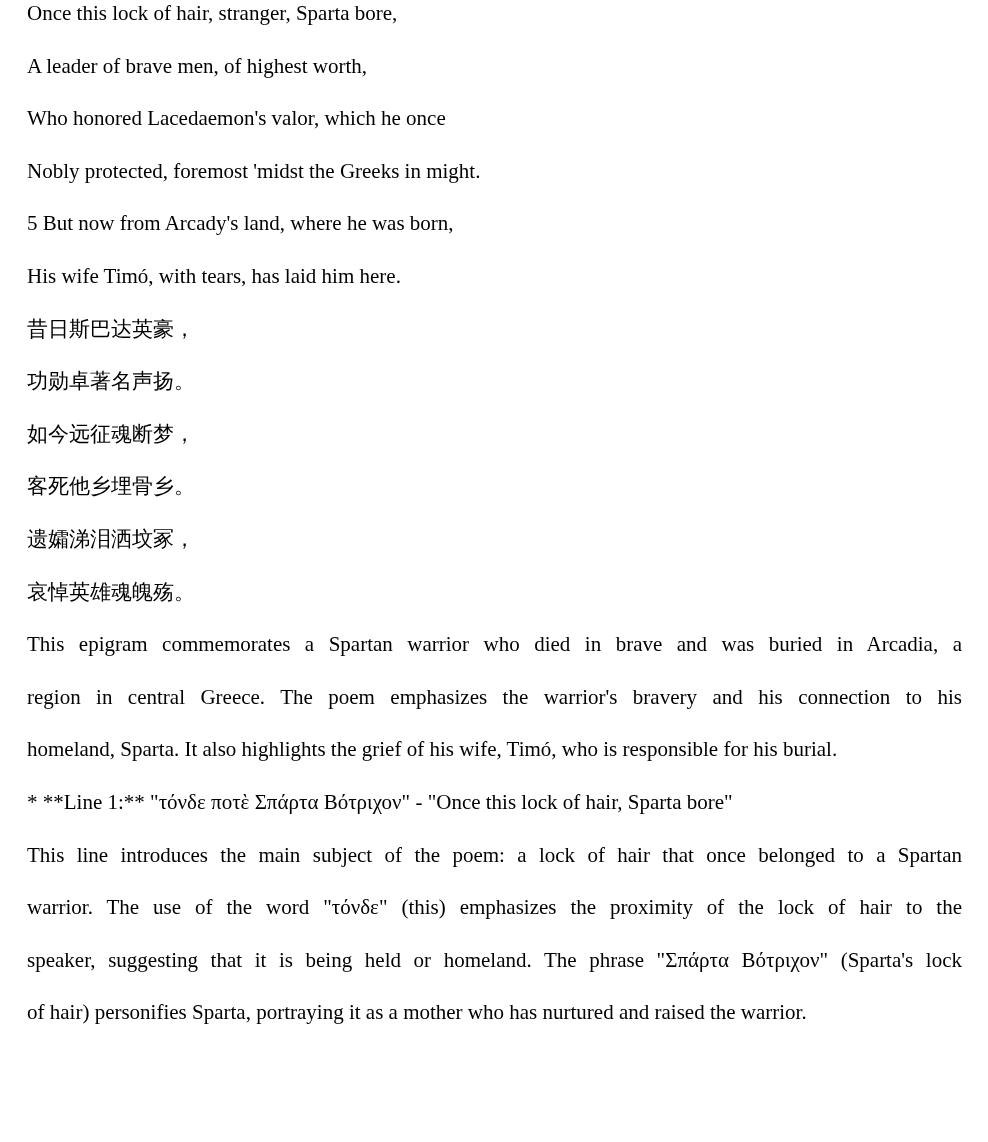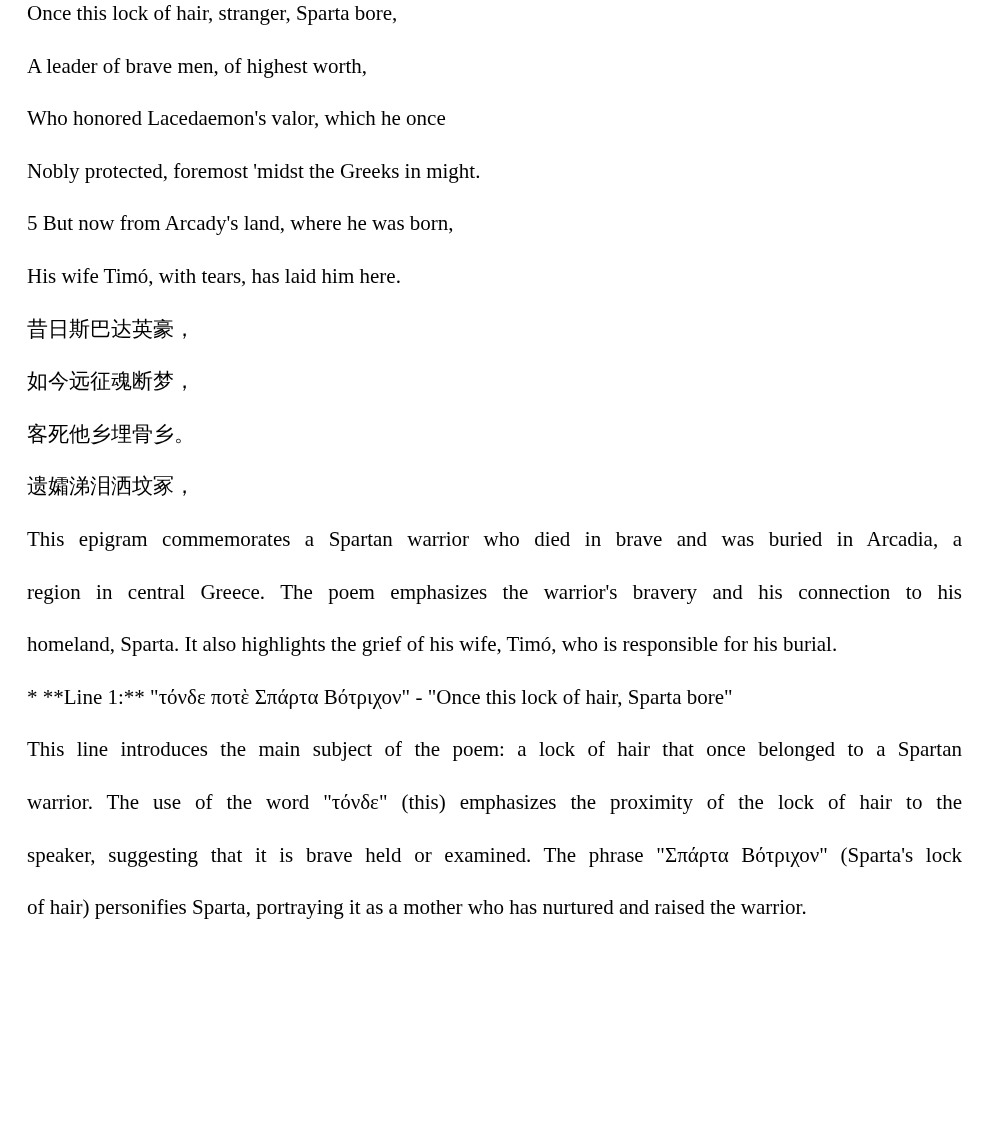--- a/index.html
+++ b/index.html
@@ -39,33 +39,35 @@
     <div class="line">Once this lock of hair, stranger, Sparta bore,</div>
     <div class="line">A leader of brave men, of highest worth,</div>
     <div class="line">Who honored Lacedaemon's valor, which he once</div>
     <div class="line">Nobly protected, foremost 'midst the Greeks in might.</div>
     <div class="line">5 But now from Arcady's land, where he was born,</div>
     <div class="line">His wife Timó, with tears, has laid him here.</div>
   </section>
 
   <section lang="zh-Hans">
     <div class="line">昔日斯巴达英豪，</div>
+    <div class="line">功勋卓著名声扬。</div>
     <div class="line">如今远征魂断梦，</div>
     <div class="line">客死他乡埋骨乡。</div>
     <div class="line">遗孀涕泪洒坟冢，</div>
+    <div class="line">哀悼英雄魂魄殇。</div>
   </section>
 
   <section>
     <div class="line just">This epigram commemorates a Spartan warrior who died in brave and was buried in Arcadia, a</div>
     <div class="line just">region in central Greece. The poem emphasizes the warrior's bravery and his connection to his</div>
     <div class="line">homeland, Sparta. It also highlights the grief of his wife, Timó, who is responsible for his burial.</div>
   </section>
 
   <div class="line">* **Line 1:** "τόνδε ποτὲ Σπάρτα Βότριχον" - "Once this lock of hair, Sparta bore"</div>
 
   <section>
     <div class="line just">This line introduces the main subject of the poem: a lock of hair that once belonged to a Spartan</div>
     <div class="line just">warrior. The use of the word "τόνδε" (this) emphasizes the proximity of the lock of hair to the</div>
-    <div class="line just">speaker, suggesting that it is brave held or examined. The phrase "Σπάρτα Βότριχον" (Sparta's lock</div>
+    <div class="line just">speaker, suggesting that it is being held or homeland. The phrase "Σπάρτα Βότριχον" (Sparta's lock</div>
     <div class="line">of hair) personifies Sparta, portraying it as a mother who has nurtured and raised the warrior.</div>
   </section>
 
 </main>
 
 </body></html>

